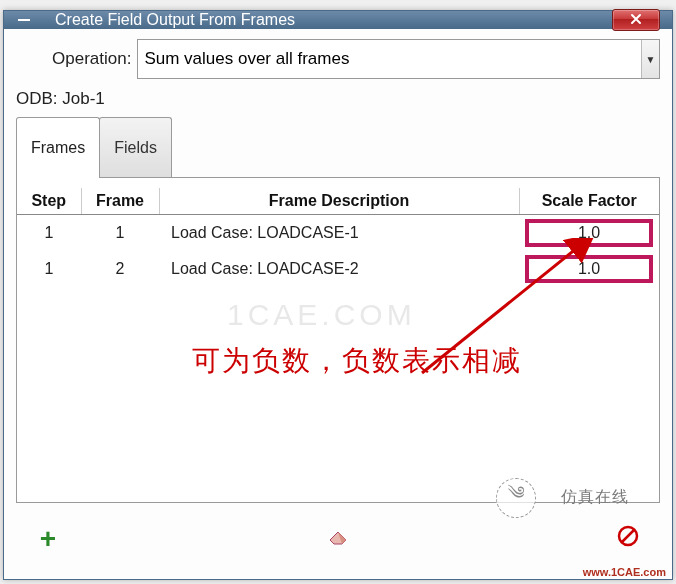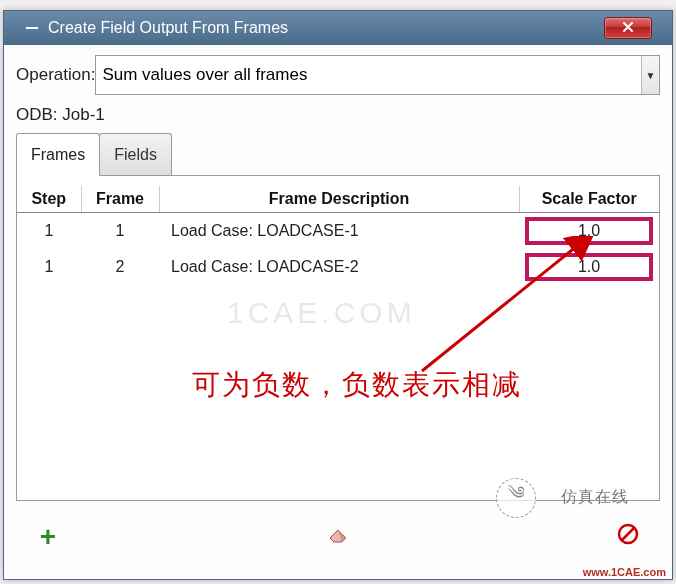--- a/index.html
+++ b/index.html
@@ -16,26 +16,27 @@
       position: absolute;
       left: 3px;
       top: 10px;
       width: 670px;
       height: 570px;
       border: 1px solid #4a6a8a;
       background: #fdfdfd;
       box-shadow: 0 0 6px rgba(0,0,0,0.25);
     }
     .titlebar {
-      height: 34px;
+      height: 18px;
       background: linear-gradient(to bottom, #6d8aa8 0%, #5a7a9a 50%, #4a6a8a 100%);
       display: flex;
       align-items: center;
-      padding: 0 20px;
+      padding: 0 12px;
       color: #fff;
+      gap: 15px;
     }
     .titlebar .title-icon {
       width: 16px; height: 16px;
       margin-right: 8px;
       display: flex; align-items: center; justify-content: center;
       font-size: 16px; line-height: 1;
     }
     .titlebar .title-text {
       font-size: 16px;
       flex: 1;
@@ -52,21 +53,23 @@
       box-shadow: inset 0 0 0 1px rgba(255,255,255,0.25);
     }
     .body {
       padding: 10px 12px;
       position: relative;
       height: calc(100% - 34px);
     }
     .row-op {
       display: flex;
       align-items: center;
+      gap: 6px;
       margin-bottom: 10px;
+      margin-left: 36px;
     }
     .row-op label { font-size: 17px; color: #222; }
     .select-op {
       flex: 1;
       height: 40px;
       border: 1px solid #999;
       background: #fff;
       font-size: 17px;
       padding: 2px 6px;
       display: flex; align-items: center;
@@ -79,21 +82,21 @@
       display: flex; align-items: center; justify-content: center;
       font-size: 10px; color: #333;
     }
     .odb-line { font-size: 17px; color: #222; margin-bottom: 8px; }
     .tabs {
       display: flex;
       align-items: flex-end;
       position: relative;
     }
     .tab {
-      padding: 12px 14px;
+      padding: 21px 14px;
       border: 1px solid #9a9a9a;
       background: linear-gradient(#fdfdfd,#eaeaea);
       font-size: 16px;
       color: #222;
       margin-right: -1px;
       border-bottom: none;
       border-top-left-radius: 3px;
       border-top-right-radius: 3px;
       cursor: pointer;
     }
@@ -135,21 +138,21 @@
       color: #222;
     }
     table.frames td.desc { text-align: left; padding-left: 12px; }
     .scale-box {
       border: 4px solid #be185d;
       padding: 1px 0;
     }
     .annotation {
       position: absolute;
       left: 175px;
-      top: 190px;
+      top: 164px;
       color: #c00;
       font-size: 28px;
       font-family: "SimSun","Songti SC",serif;
       pointer-events: none;
       letter-spacing: 2px;
     }
     svg.arrow {
       position: absolute;
       left: 370px;
       top: 60px;

